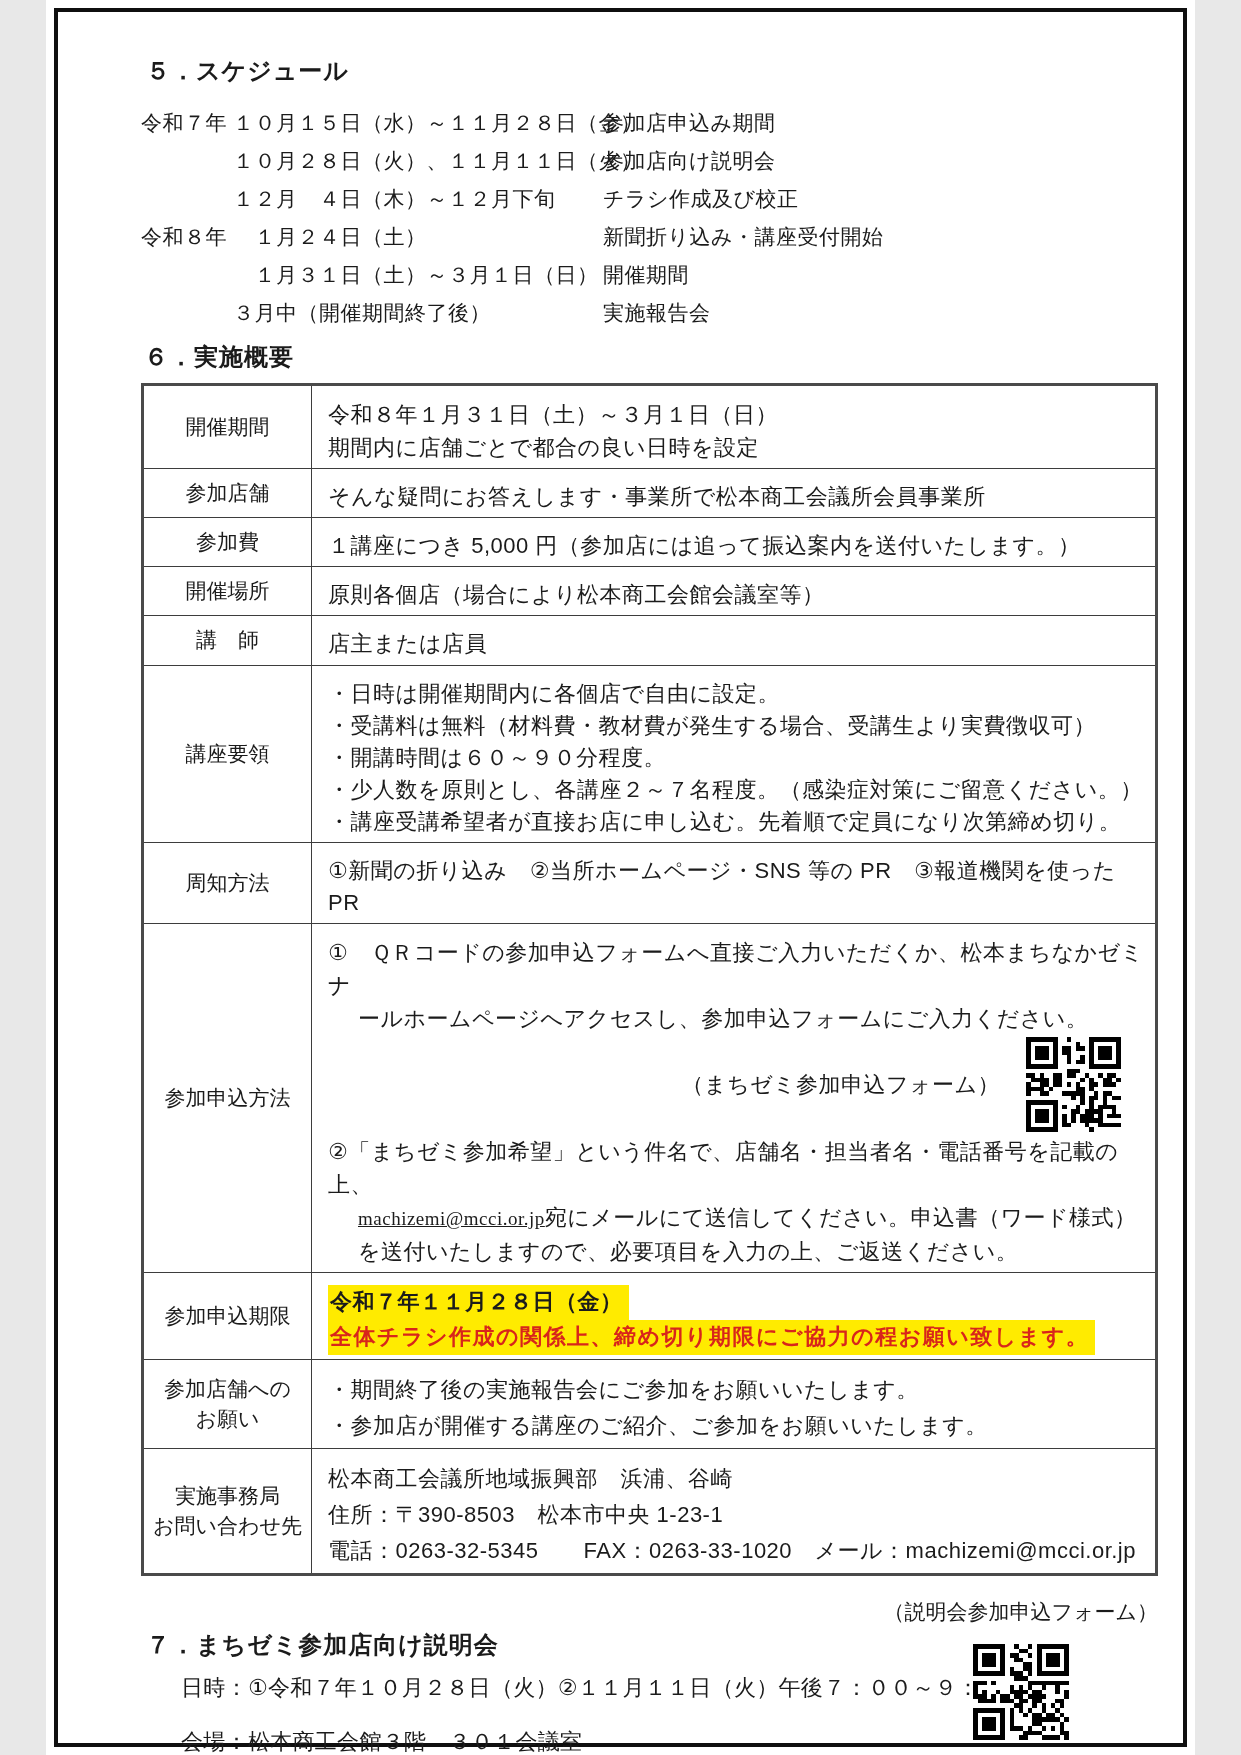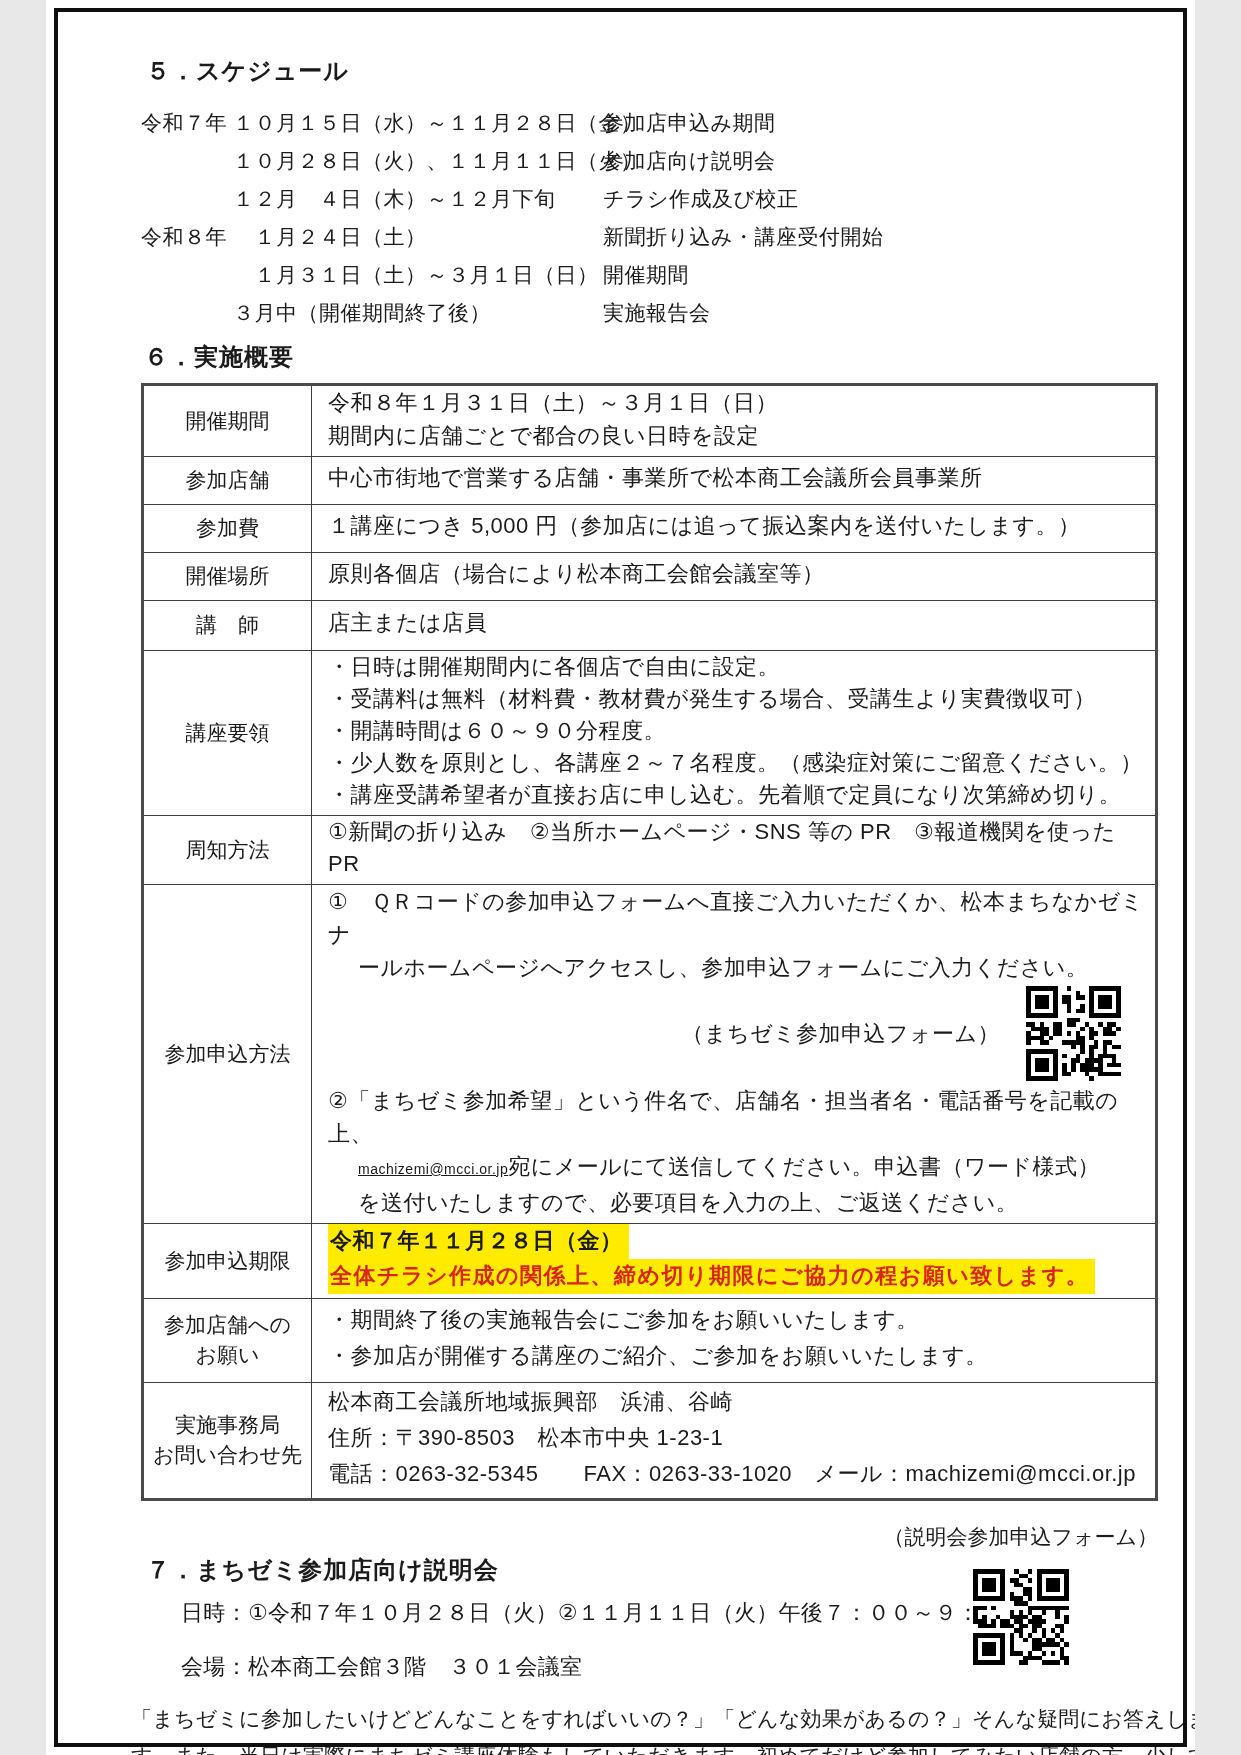--- a/index.html
+++ b/index.html
@@ -20,30 +20,30 @@
   .sch-row{display:flex;height:38px;align-items:center;white-space:pre;}
   .sch-era{width:92px;flex:none;}
   .sch-date{width:370px;flex:none;}
   .sch-desc{flex:1;}
 
   
   #overview-table{border-collapse:collapse;margin:12px 0 0 95px;width:1017px;table-layout:fixed;}
   #overview-table td{border:1.6px solid #3d3d3d;vertical-align:middle;}
   #overview-table{border:3px solid #4a4a4a;}
   .label-cell{width:163px;text-align:center;font-size:21px;line-height:30px;padding:2px;}
-  .cell{font-size:22px;padding:0 8px 4px 16px;line-height:32px;letter-spacing:.5px;}
+  .cell{font-size:22px;padding:12px 8px 4px 16px;line-height:32px;letter-spacing:.5px;}
   .cell .line{line-height:33px;}
   .bullets .line{line-height:32px;}
   .ind{padding-left:30px;}
   .qr-row{display:flex;align-items:center;justify-content:flex-end;padding-right:26px;height:100px;}
   .qr-caption{margin-right:26px;font-size:22px;}
   .qr{width:95px;height:95px;flex:none;}
   .hl{display:inline-block;padding:1px 6px 2px 2px;font-weight:bold;font-size:22px;line-height:32px;}
   .hl-red{letter-spacing:1.5px;}
-  .email{font-family:Liberation Sans, sans-serif;font-size:14px;text-decoration:underline;}
+  .email{font-family:Liberation Serif, serif;font-size:19px;text-decoration:underline;}
 
   
   #form-note{width:1017px;margin:22px 0 0 95px;text-align:right;font-size:21px;padding-right:2px;}
   #sec7{position:relative;}
   #sec7 .info-line{margin:15px 0 0 135px;font-size:22px;letter-spacing:.3px;}
   #sec7 .info-line + .info-line{margin-top:24px;}
   #sec7-qr{position:absolute;right:126px;top:12px;width:96px;height:96px;}
   #closing-paragraph{margin:18px 20px 0 85px;width:1078px;font-size:21px;line-height:37px;text-align:justify;}
 </style>
 </head>
@@ -93,21 +93,21 @@
     <tbody>
         <tr style="height:70px">
       <td class="label-cell">開催期間</td>
       <td class="cell">
         <div class="line">令和８年１月３１日（土）～３月１日（日）</div>
         <div class="line">期間内に店舗ごとで都合の良い日時を設定</div>
       </td>
     </tr>
     <tr style="height:48px">
       <td class="label-cell">参加店舗</td>
-      <td class="cell">中心市街地で営業する店舗・事業所で松本商工会議所会員事業所</td>
+      <td class="cell">そんな疑問にお答えします・事業所で松本商工会議所会員事業所</td>
     </tr>
     <tr style="height:48px">
       <td class="label-cell">参加費</td>
       <td class="cell">１講座につき 5,000 円（参加店には追って振込案内を送付いたします。）</td>
     </tr>
     <tr style="height:48px">
       <td class="label-cell">開催場所</td>
       <td class="cell">原則各個店（場合により松本商工会館会議室等）</td>
     </tr>
     <tr style="height:50px">

